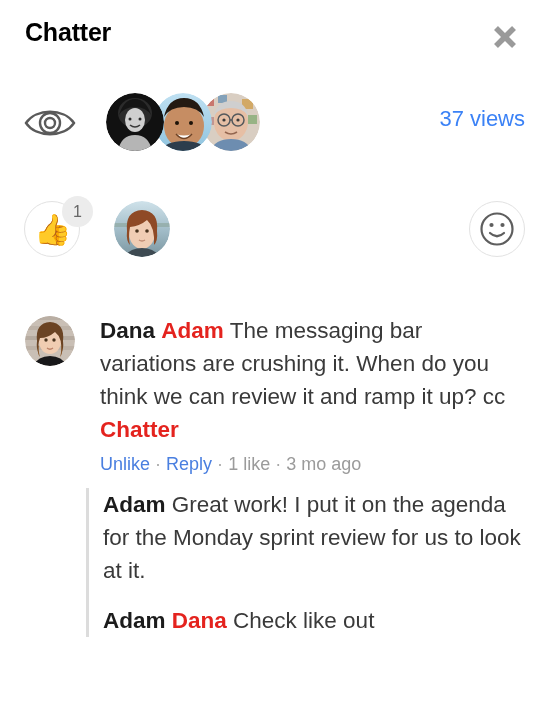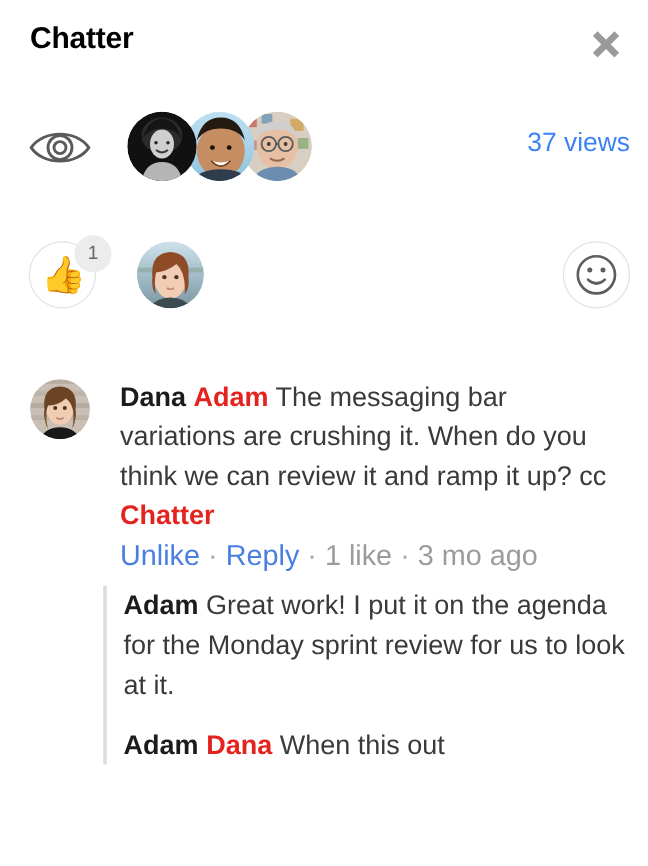--- a/index.html
+++ b/index.html
@@ -191,21 +191,21 @@
   }
   .author {
     font-weight: bold;
     color: #1c1c1c;
   }
   .mention {
     font-weight: bold;
     color: #e4231e;
   }
   .comment-meta {
-    font-size: 24px;
+    font-size: 18px;
     line-height: 28px;
     color: #9b9b9b;
     margin-top: 4px;
   }
   .meta-link {
     color: #4a7fe0;
     cursor: pointer;
   }
   .meta-sep { color: #a8a8a8; }
 
@@ -416,18 +416,18 @@
     <div class="reply-rail"></div>
 
     <div class="reply">
       <div class="comment-text">
         <span class="author">Adam</span><span> Great work! I put it on the agenda for the Monday sprint review for us to look at it.</span>
       </div>
     </div>
 
     <div class="reply">
       <div class="comment-text">
-        <span class="author">Adam</span><span> </span><span class="mention">Dana</span><span> When this out</span>
+        <span class="author">Adam</span><span> </span><span class="mention">Dana</span><span> Check like out</span>
       </div>
     </div>
   </div>
 
 </div>
 
 </body></html>

